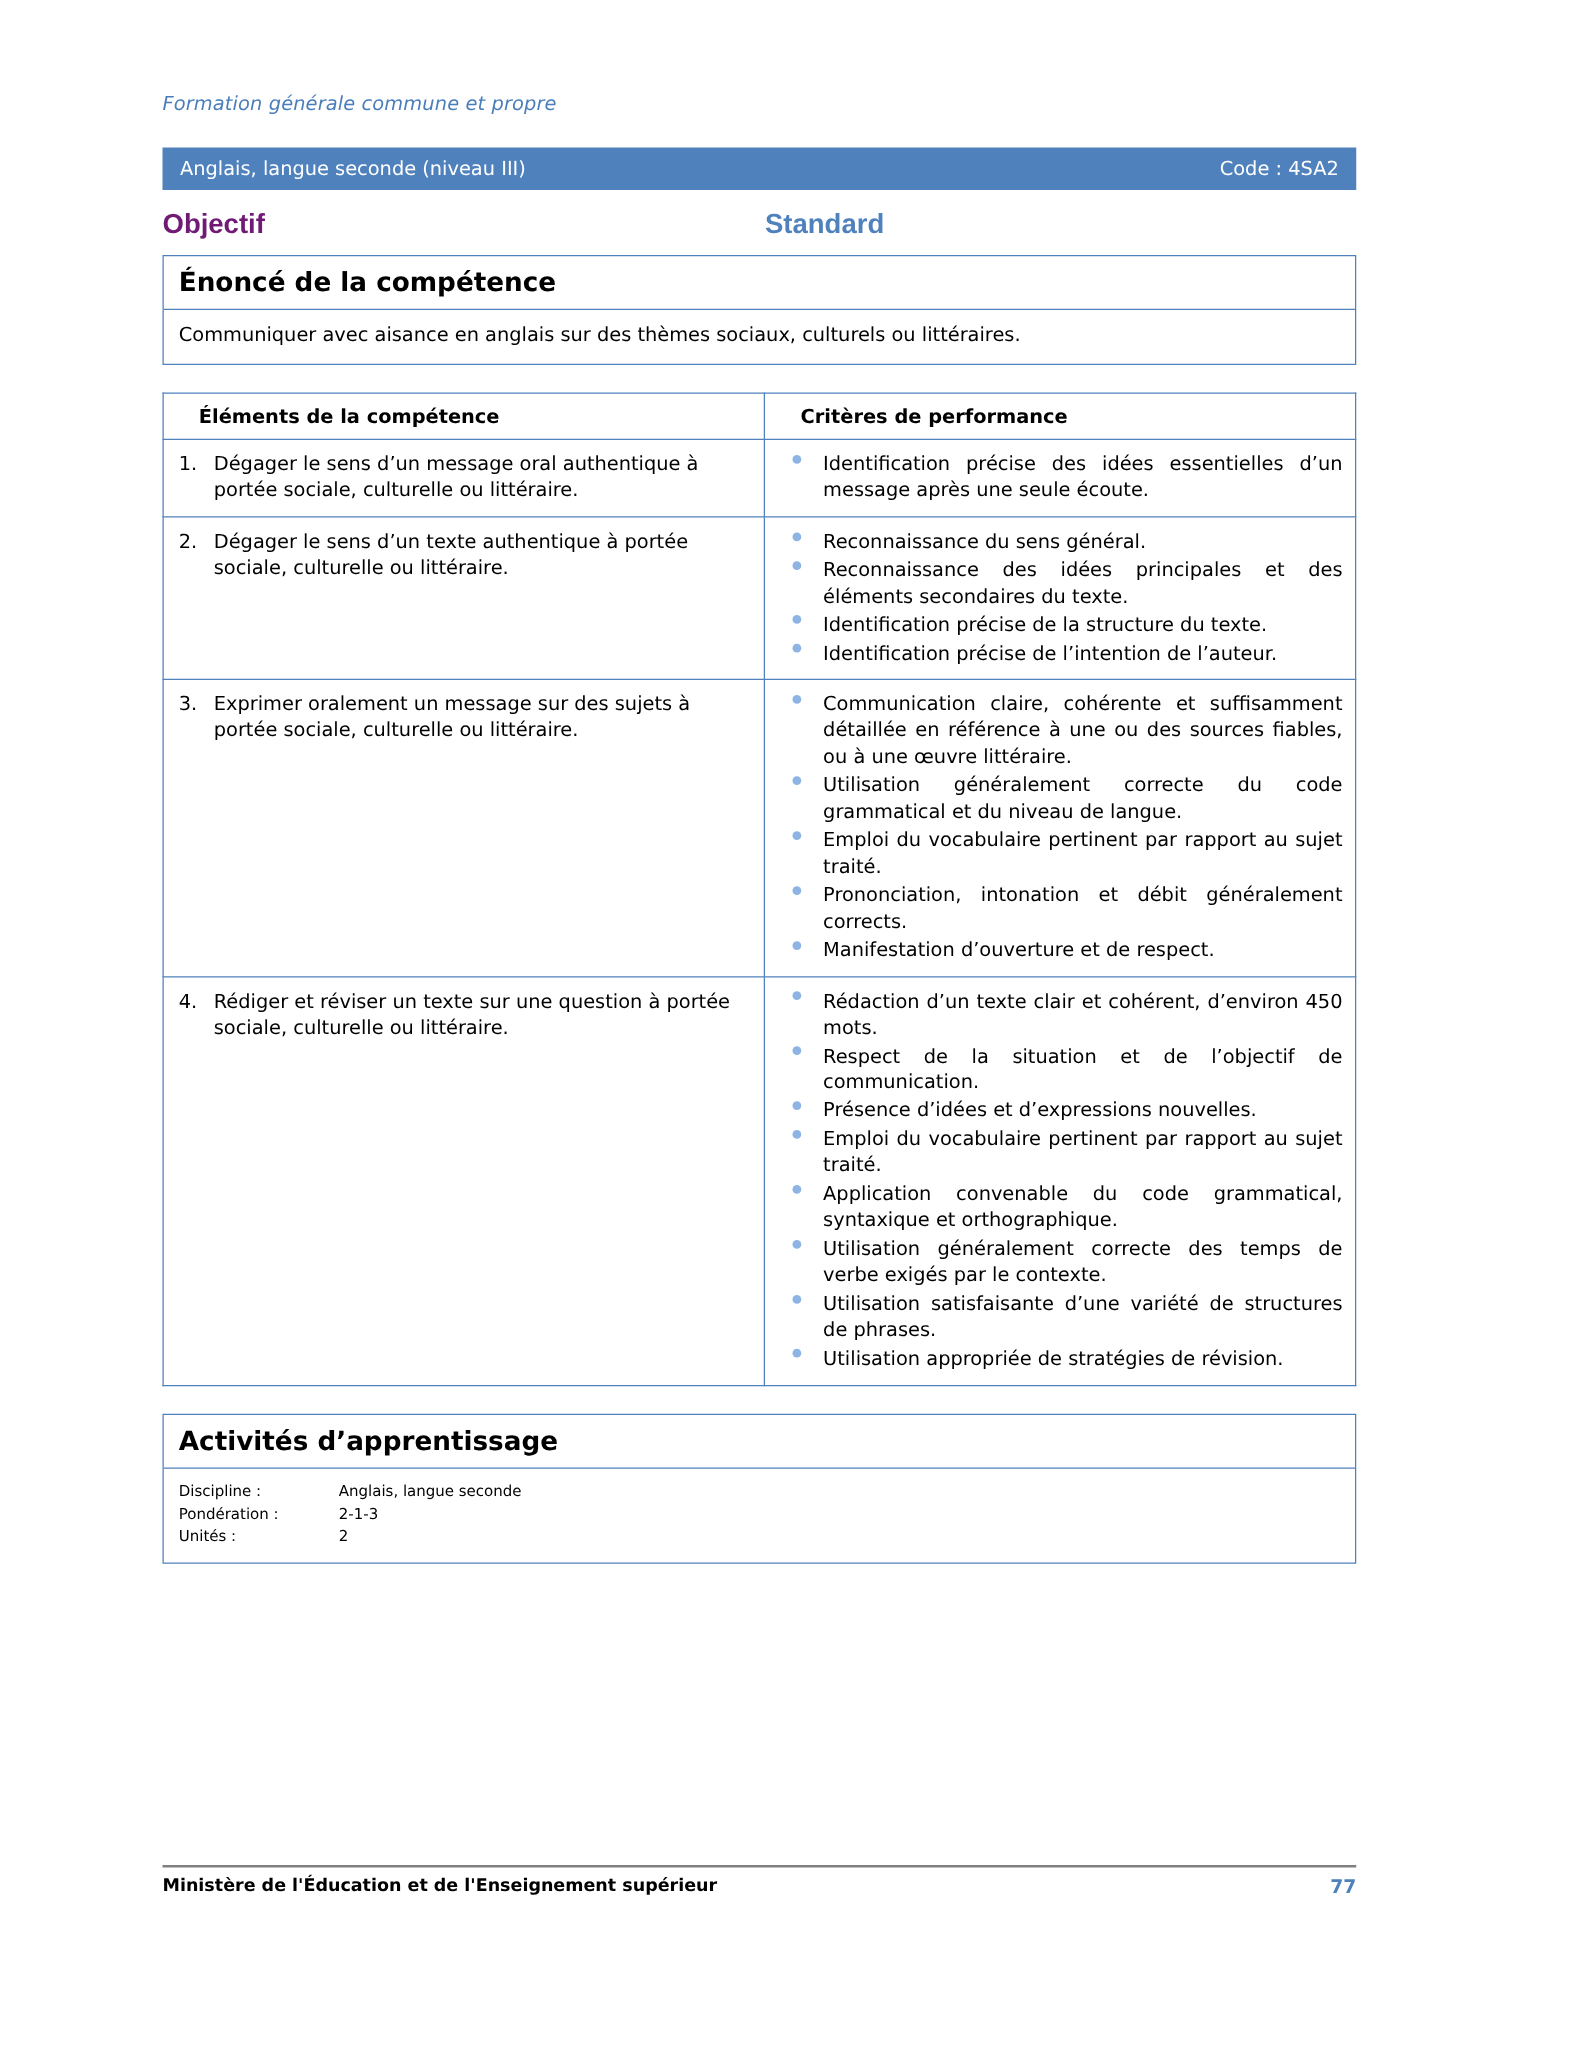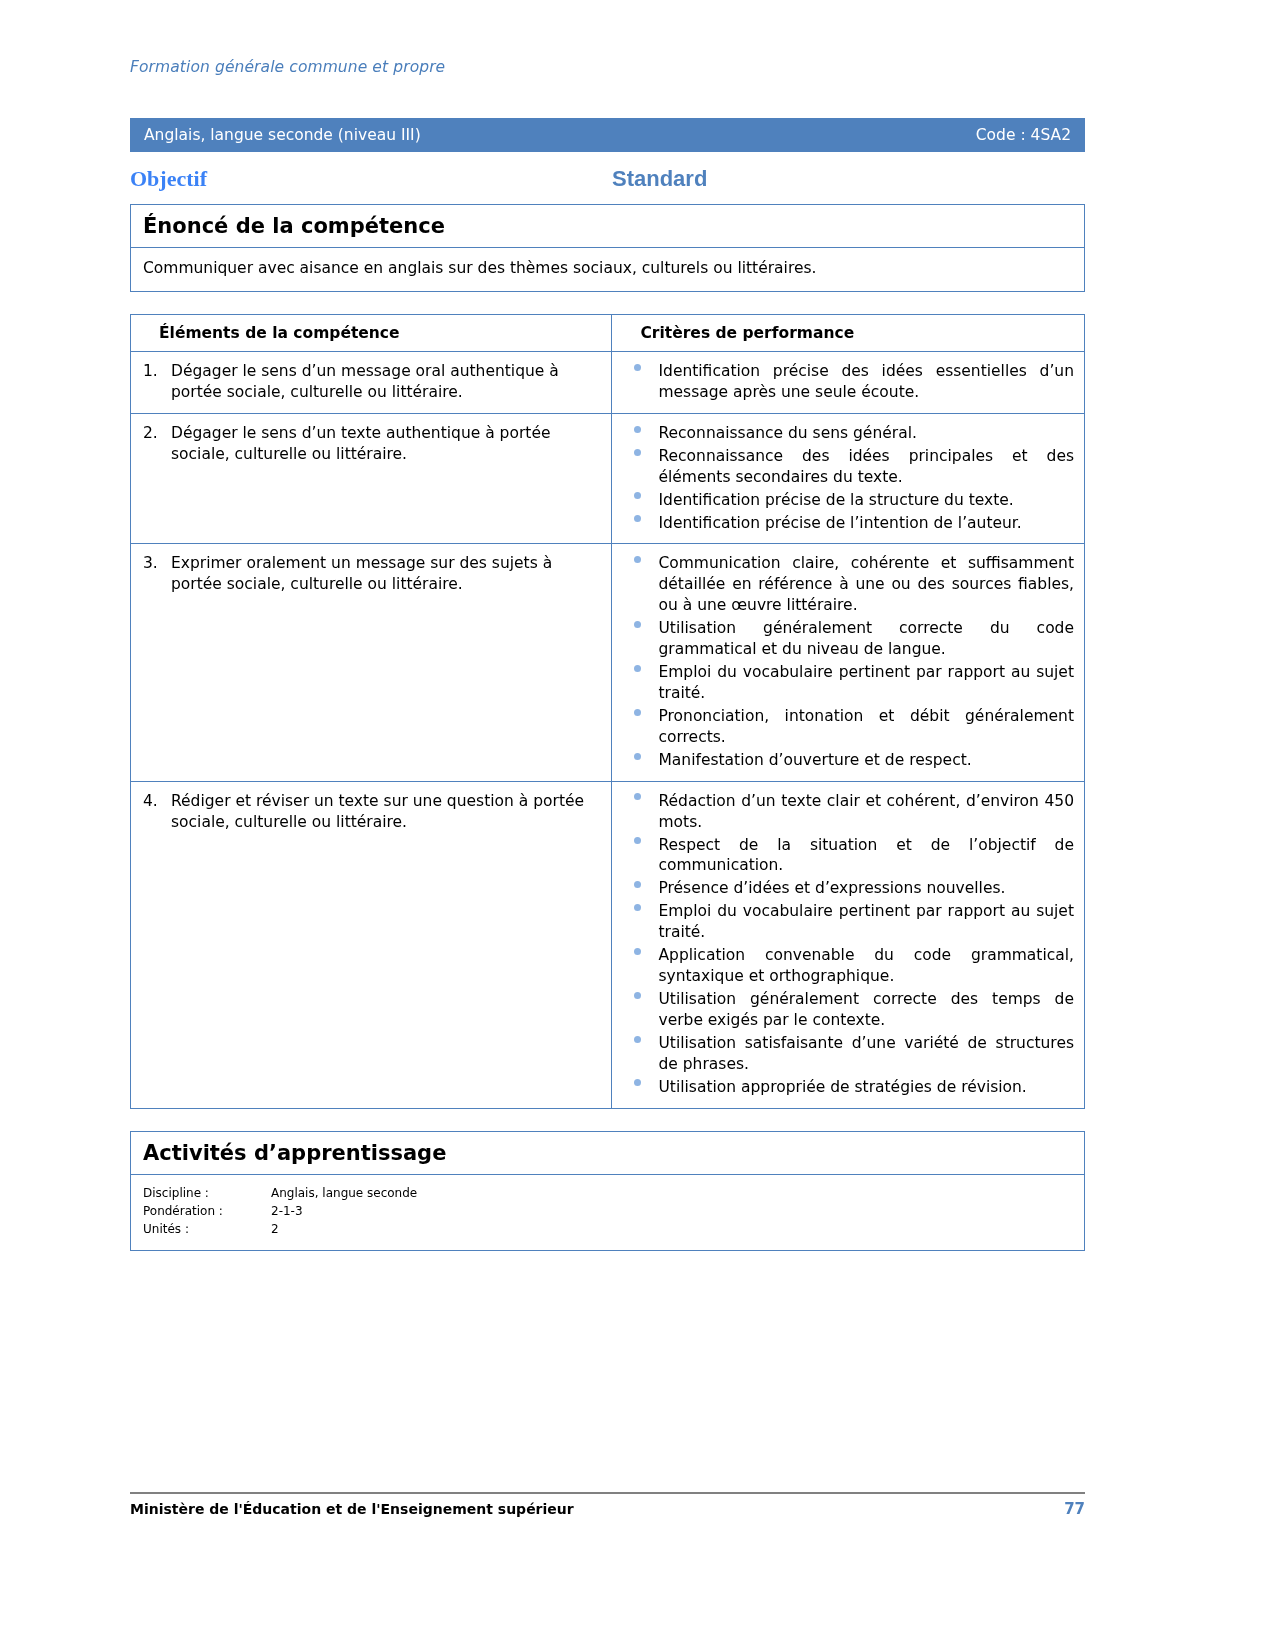--- a/index.html
+++ b/index.html
@@ -18,21 +18,21 @@
   .page {
     position: relative;
     width: 1275px;
     height: 1650px;
     box-sizing: border-box;
     padding: 0;
   }
   .header-note {
     position: absolute;
     left: 130px;
-    top: 58px;
+    top: 74px;
     font-size: 15.5px;
     color: #4a7ebb;
     font-style: italic;
     letter-spacing: 0.1px;
   }
   .content {
     position: absolute;
     left: 130px;
     top: 118px;
     width: 955px;
@@ -55,24 +55,24 @@
   }
 
   
   .obj-std {
     display: flex;
     margin-top: 14px;
     margin-bottom: 12px;
   }
   .obj-std .objectif {
     width: 482px;
-    color: #3b82f6;
+    color: #701a75;
     font-size: 22px;
     font-weight: bold;
-    font-family: Liberation Serif, serif;
+    font-family: Liberation Sans, sans-serif;
   }
   .obj-std .standard {
     color: #4f81bd;
     font-size: 22px;
     font-weight: bold;
     font-family: "Liberation Sans", sans-serif;
   }
 
   
   .block {

